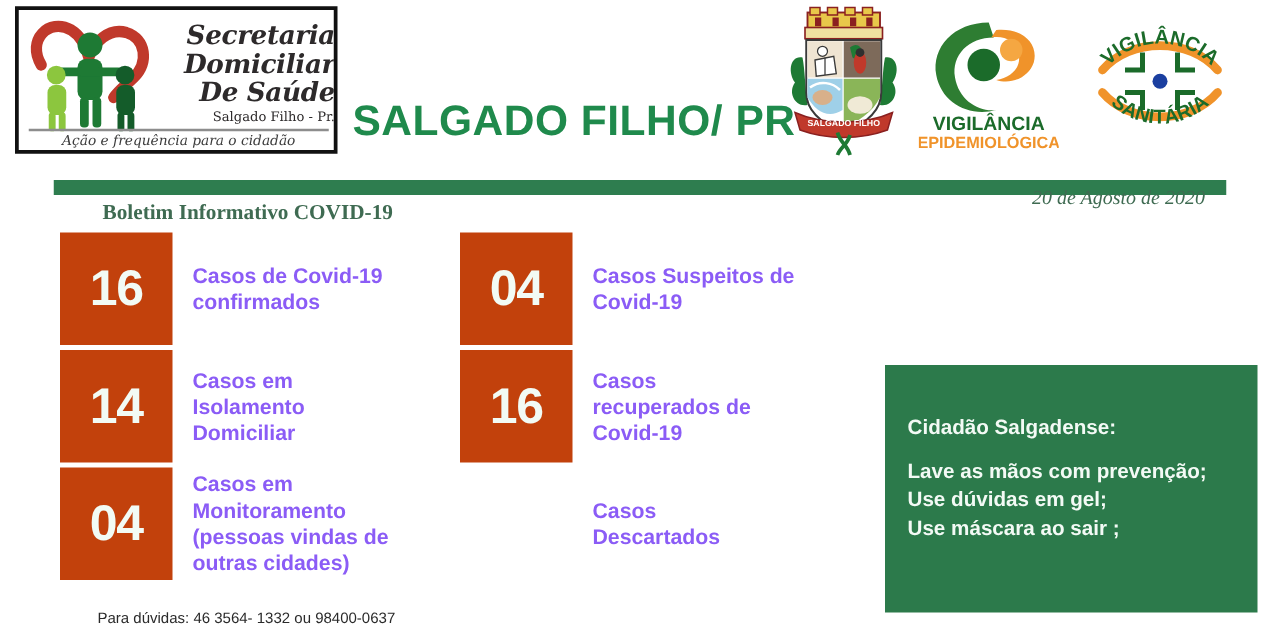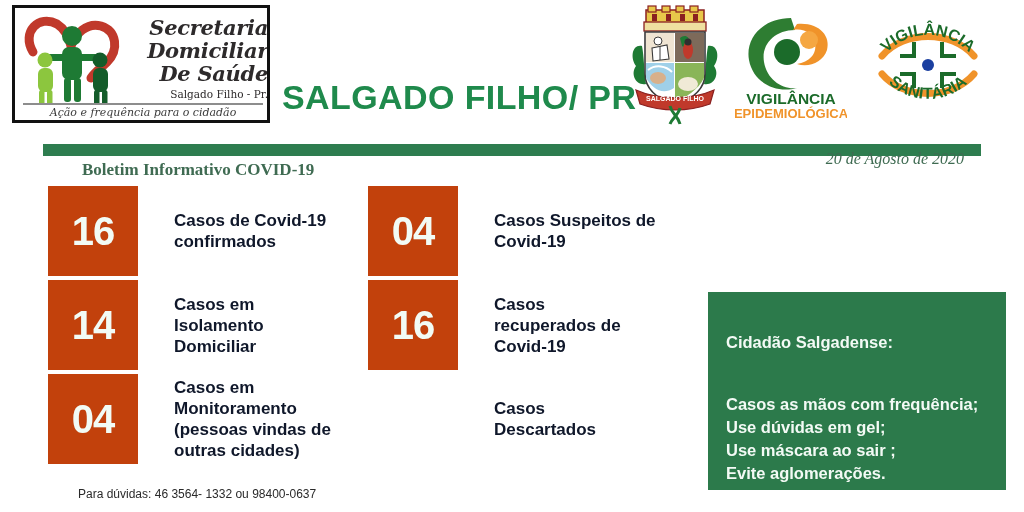--- a/index.html
+++ b/index.html
@@ -195,44 +195,43 @@
     left: 106px;
     top: 0;
     width: 224px;
     height: 90px;
     display: flex;
     align-items: center;
     font-family: "Liberation Sans", sans-serif;
     font-weight: 700;
     font-size: 17px;
     line-height: 21px;
-    color: #0f172a;
+    color: #8b5cf6;
     white-space: pre-line;
-    margin-left: 20px;
   }
   .col-2 .stat-label { width: 240px; }
 
   
   .advice {
     position: absolute;
     left: 708px;
     top: 292px;
     width: 298px;
     height: 198px;
     background: #2c7a4b;
     color: #f3faf5;
     box-sizing: border-box;
     padding: 40px 0 0 18px;
   }
   .advice-title {
     font-family: "Liberation Sans", sans-serif;
     font-weight: 700;
     font-size: 16.5px;
     line-height: 20px;
-    margin-bottom: 41px;
+    margin-bottom: 14px;
   }
   .advice-line {
     font-family: "Liberation Sans", sans-serif;
     font-weight: 700;
     font-size: 16.5px;
     line-height: 23px;
   }
 
   
   .footer {
@@ -398,21 +397,20 @@
       </div>
       <div class="stat-row r3">
         <div class="stat-label">Casos
 Descartados</div>
       </div>
     </div>
   </div>
 
   <div class="advice">
     <div class="advice-title">Cidadão Salgadense:</div>
-    <div class="advice-line">Casos as mãos com frequência;</div>
+    <div class="advice-line">Lave as mãos com prevenção;</div>
     <div class="advice-line">Use dúvidas em gel;</div>
     <div class="advice-line">Use máscara ao sair ;</div>
-    <div class="advice-line">Evite aglomerações.</div>
   </div>
 
   <div class="footer">Para dúvidas: 46 3564- 1332 ou 98400-0637</div>
 
 </div>
 
 </body></html>

